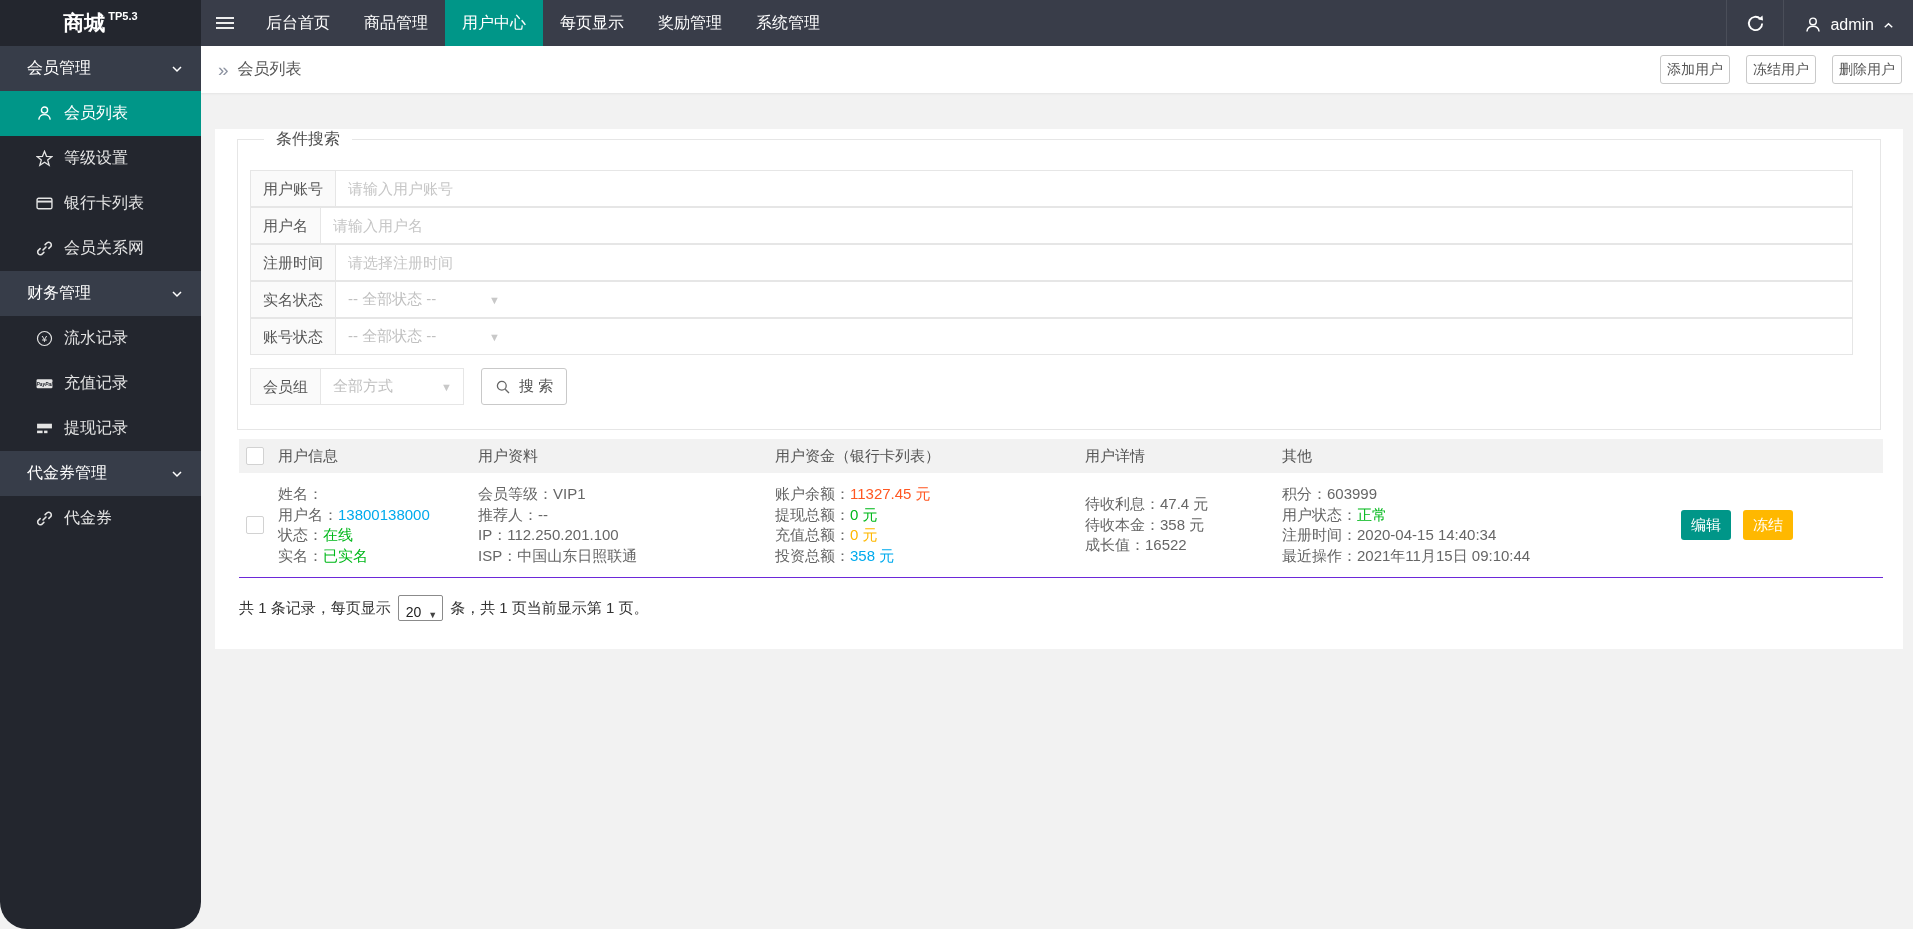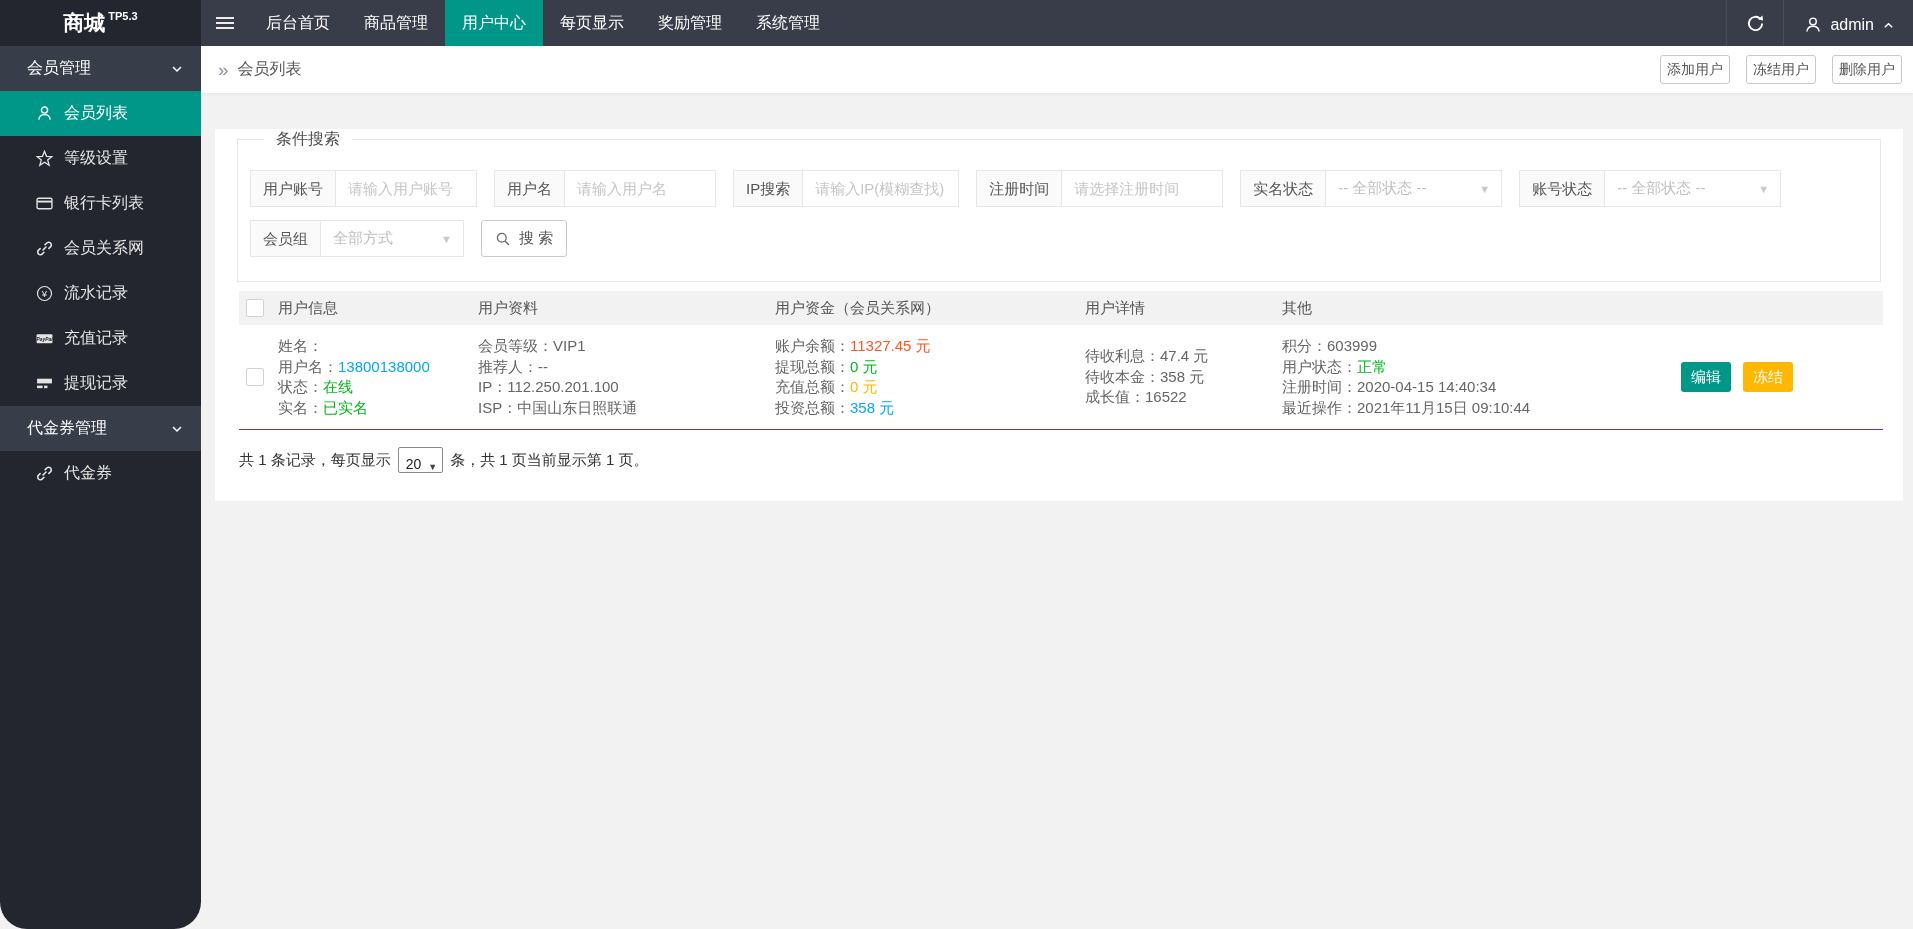--- a/index.html
+++ b/index.html
@@ -34,21 +34,21 @@
   .crumb-text { color:#555; font-size:16px; }
   .toolbar-actions { margin-left:auto; display:flex; gap:16px; }
   .tbtn { height:29px; line-height:27px; padding:0 6px; min-width:64px; text-align:center; background:#fff; border:1px solid #c9c9c9; border-radius:3px; font-size:14px; color:#555; cursor:pointer; font-family:inherit; }
 
   
   .main { position:absolute; left:201px; top:93px; right:0; bottom:0; background:#f2f2f2; overflow:hidden; }
   .card { margin:14px 10px 0 14px; background:#fff; padding-bottom:28px; }
 
   .search-fs { margin:36px 22px 0 22px; border:1px solid #e6e6e6; padding:20px 10px 24px 12px; }
   .search-fs legend { margin-left:14px; padding:0 12px; font-size:16px; color:#4f4f4f; }
-  .frow { display:flex; flex-wrap:nowrap; }
+  .frow { display:flex; flex-wrap:nowrap;flex-direction:column; }
   .frow2 { margin-top:13px; display:flex; align-items:center; }
   .fgroup { display:inline-flex; height:37px; border:1px solid #e6e6e6; margin-right:17px; background:#fff; }
   .flabel { background:#fafafa; border-right:1px solid #e6e6e6; padding:0 12px; line-height:35px; font-size:15px; color:#565656; white-space:nowrap; }
   .fgroup input { border:none; outline:none; padding:0 12px; font-size:15px; color:#333; font-family:inherit; background:transparent; }
   .fgroup input::placeholder { color:#c6c6c6; }
   .fselect { display:flex; align-items:center; justify-content:space-between; padding:0 11px 0 12px; font-size:15px; color:#c0c0c0; cursor:pointer; }
   .sel-arrow { color:#c8c8c8; font-size:11px; margin-left:14px; }
   .search-btn { margin-left:17px; height:37px; border:1px solid #c9c9c9; background:#fff; border-radius:3px; display:inline-flex; align-items:center; gap:8px; padding:0 13px; font-size:15px; color:#555; cursor:pointer; font-family:inherit; }
 
   
@@ -162,20 +162,28 @@
     <span>
       <svg width="17" height="17" viewBox="0 0 16 16" stroke="currentColor" fill="none" stroke-width="1.5" stroke-linecap="round">
           <path d="M6.6 9.4l2.8-2.8"></path>
           <path d="M8.6 4.4l1.3-1.3a2.5 2.5 0 1 1 3.5 3.5l-1.3 1.3"></path>
           <path d="M7.4 11.6l-1.3 1.3a2.5 2.5 0 1 1-3.5-3.5l1.3-1.3"></path>
         </svg>
     </span>
     <span>会员关系网</span>
   </div>
 
+  <div class="side-header">
+    <span>财务管理</span>
+    <span>
+      <svg width="14" height="14" viewBox="0 0 14 14">
+          <path d="M3 5l4 4 4-4" fill="none" stroke="currentColor" stroke-width="1.5"></path>
+        </svg>
+    </span>
+  </div>
   <div class="side-item">
     <span>
       <svg width="17" height="17" viewBox="0 0 16 16">
           <circle cx="8" cy="8" r="6.6" fill="none" stroke="currentColor" stroke-width="1.1"></circle>
           <text x="8" y="11.2" text-anchor="middle" font-size="9" fill="currentColor">¥</text>
         </svg>
     </span>
     <span>流水记录</span>
   </div>
   <div class="side-item">
@@ -234,24 +242,20 @@
     <fieldset class="search-fs">
       <legend><span>条件搜索</span></legend>
       <div class="frow">
         <div class="fgroup">
           <span class="flabel">用户账号</span>
           <input style="width: 140px;" placeholder="请输入用户账号">
         </div>
         <div class="fgroup">
           <span class="flabel">用户名</span>
           <input style="width: 150px;" placeholder="请输入用户名">
-        </div>
-        <div class="fgroup">
-          <span class="flabel">IP搜索</span>
-          <input style="width: 155px;" placeholder="请输入IP(模糊查找)">
         </div>
         <div class="fgroup">
           <span class="flabel">注册时间</span>
           <input style="width: 160px;" placeholder="请选择注册时间">
         </div>
         <div class="fgroup">
           <span class="flabel">实名状态</span>
           <div class="fselect" style="width:175px">
             <span>-- 全部状态 --</span>
             <span class="sel-arrow">▼</span>
@@ -285,21 +289,21 @@
       </div>
     </fieldset>
 
     <div class="table">
       <div class="thead">
         <div class="col-check">
           <span class="checkbox"></span>
         </div>
         <div class="col-info">用户信息</div>
         <div class="col-profile">用户资料</div>
-        <div class="col-funds">用户资金（会员关系网）</div>
+        <div class="col-funds">用户资金（银行卡列表）</div>
         <div class="col-details">用户详情</div>
         <div class="col-other">其他</div>
         <div class="col-actions"></div>
       </div>
 
       <div class="trow">
         <div class="col-check">
           <span class="checkbox"></span>
         </div>
         <div class="col-info cell">

